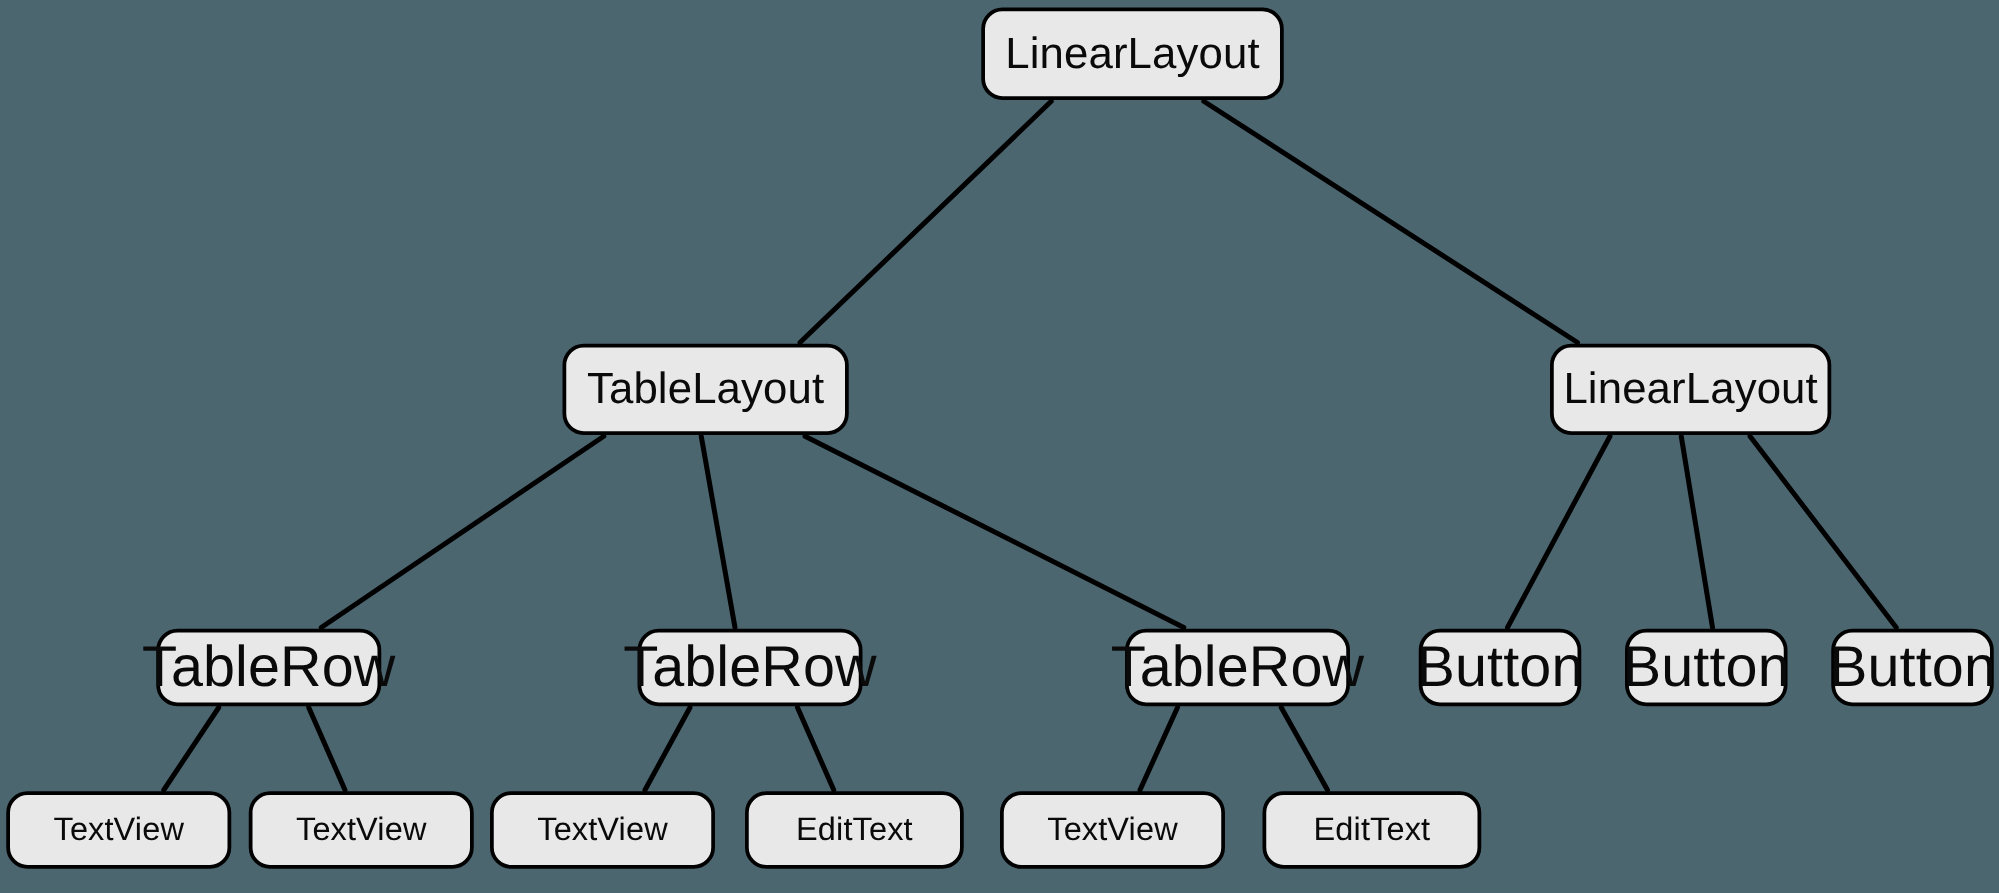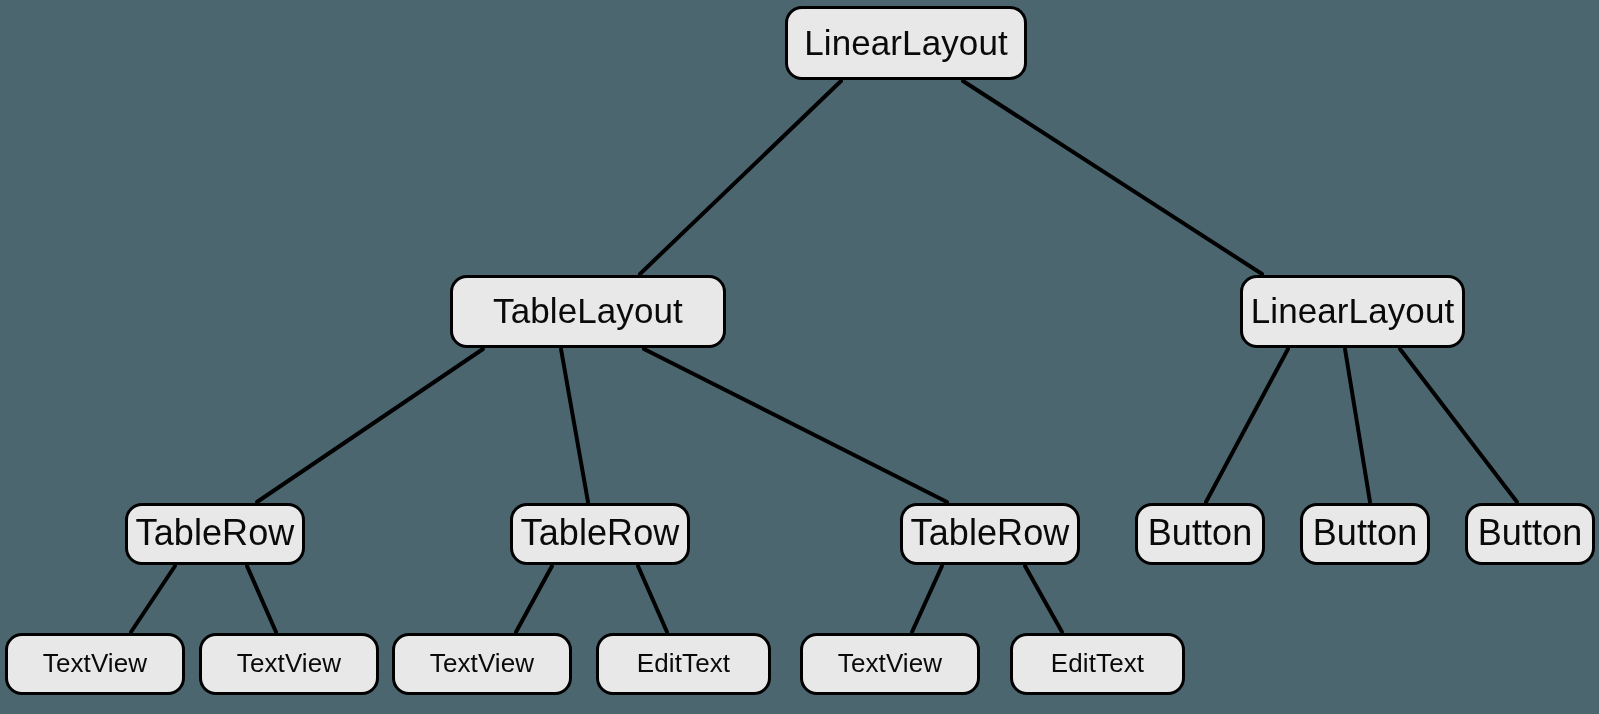--- a/index.html
+++ b/index.html
@@ -40,21 +40,21 @@
     letter-spacing: 0.1px;
     z-index: 2;
   }
   .node-label {
     display: block;
     line-height: 1;
     transform: translateY(-1px);
   }
   .lvl0 { font-size: 35px; }
   .lvl1 { font-size: 35px; }
-  .lvl2 { font-size: 36px; }
+  .lvl2 { font-size: 46px; }
   .lvl3 { font-size: 26px; }
 </style>
 </head>
 <body>
 
 <div id="diagram-root">
 
   <svg id="edge-layer" viewBox="0 0 1599 714" width="1599" height="714" xmlns="http://www.w3.org/2000/svg">
       <line x1="841" y1="81" x2="640" y2="274" stroke="#000000" stroke-width="4" stroke-linecap="round"></line>
       <line x1="963" y1="81" x2="1262" y2="274" stroke="#000000" stroke-width="4" stroke-linecap="round"></line>
@@ -69,21 +69,21 @@
       <line x1="552" y1="566" x2="516" y2="632" stroke="#000000" stroke-width="4" stroke-linecap="round"></line>
       <line x1="638" y1="566" x2="667" y2="632" stroke="#000000" stroke-width="4" stroke-linecap="round"></line>
       <line x1="942" y1="566" x2="912" y2="632" stroke="#000000" stroke-width="4" stroke-linecap="round"></line>
       <line x1="1025" y1="566" x2="1062" y2="632" stroke="#000000" stroke-width="4" stroke-linecap="round"></line>
     </svg>
 
   <div id="node-layer">
       <div class="tree-node lvl0" style="left: 785px; top: 6px; width: 242px; height: 74px; background: rgb(232, 232, 232); border-color: rgb(0, 0, 0); color: rgb(10, 10, 10);">
         <span class="node-label">LinearLayout</span>
       </div>
-      <div class="tree-node lvl1" style="left: 450px; top: 275px; width: 276px; height: 73px; background: rgb(232, 232, 232); border-color: rgb(0, 0, 0); color: rgb(10, 10, 10);">
+      <div class="tree-node lvl1" style="left: 450px; top: 275px; width: 229px; height: 73px; background: rgb(232, 232, 232); border-color: rgb(0, 0, 0); color: rgb(10, 10, 10);">
         <span class="node-label">TableLayout</span>
       </div>
       <div class="tree-node lvl1" style="left: 1240px; top: 275px; width: 225px; height: 73px; background: rgb(232, 232, 232); border-color: rgb(0, 0, 0); color: rgb(10, 10, 10);">
         <span class="node-label">LinearLayout</span>
       </div>
       <div class="tree-node lvl2" style="left: 125px; top: 503px; width: 180px; height: 62px; background: rgb(232, 232, 232); border-color: rgb(0, 0, 0); color: rgb(10, 10, 10);">
         <span class="node-label">TableRow</span>
       </div>
       <div class="tree-node lvl2" style="left: 510px; top: 503px; width: 180px; height: 62px; background: rgb(232, 232, 232); border-color: rgb(0, 0, 0); color: rgb(10, 10, 10);">
         <span class="node-label">TableRow</span>

